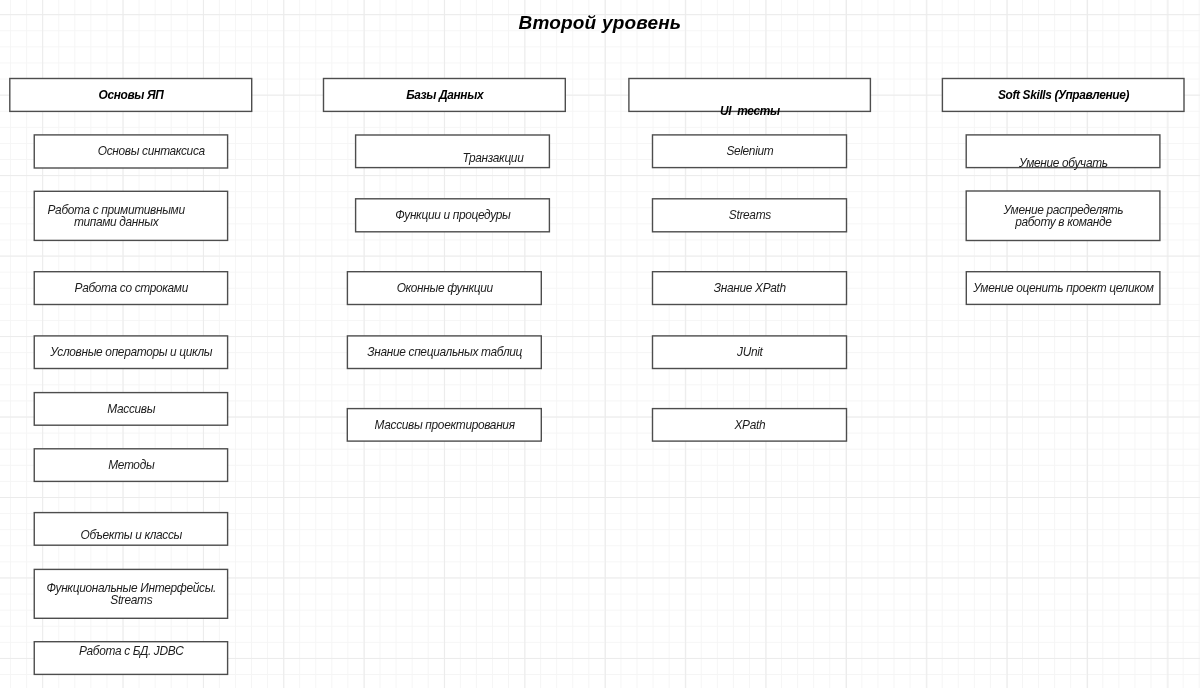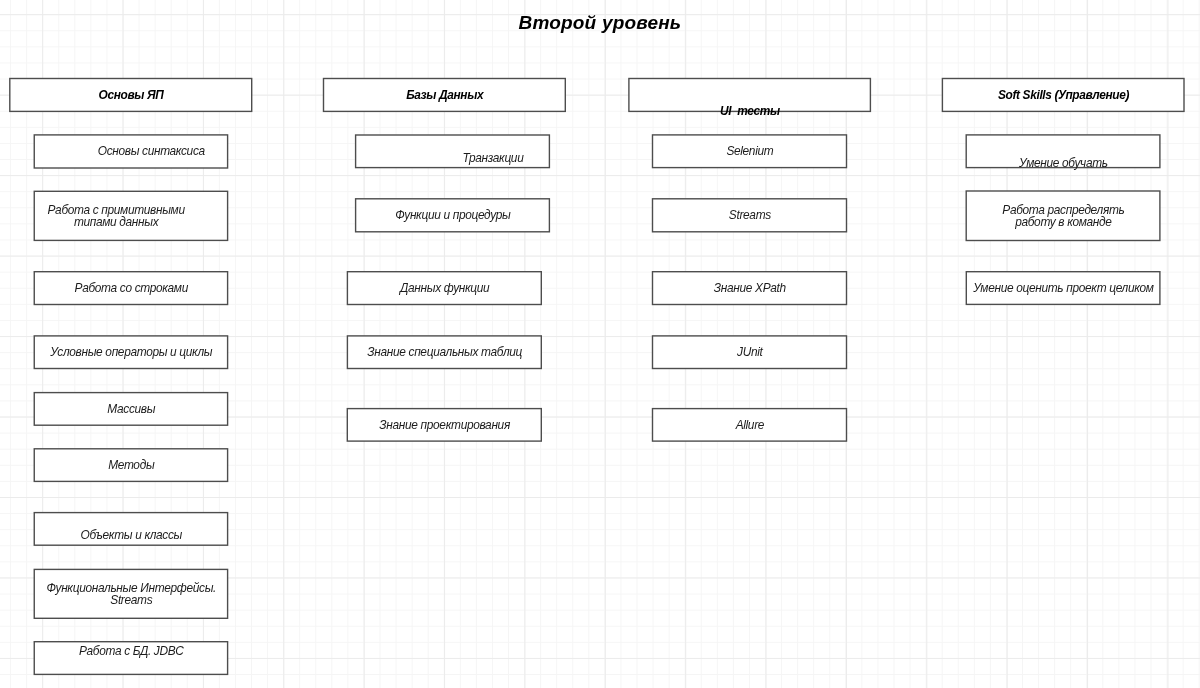--- a/index.html
+++ b/index.html
@@ -100,52 +100,52 @@
       <div class="lbl head" style="left: 323.5px; top: 78.5px; width: 241.8px; height: 32.9px; font-size: 11.9px; line-height: 13px;">
         <div>Базы Данных</div>
       </div>
       <div class="lbl" style="left: 355.6px; top: 142px; width: 190px; height: 32.6px; font-size: 11.9px; line-height: 12px; margin-left: 42px;">
         <div>Транзакции</div>
       </div>
       <div class="lbl" style="left: 355.6px; top: 198.8px; width: 193.8px; height: 33px; font-size: 11.9px; line-height: 12px;">
         <div>Функции и процедуры</div>
       </div>
       <div class="lbl" style="left: 347.4px; top: 271.7px; width: 193.9px; height: 32.8px; font-size: 11.9px; line-height: 12px;">
-        <div>Данных функции</div>
+        <div>Оконные функции</div>
       </div>
       <div class="lbl" style="left: 347.4px; top: 335.9px; width: 193.9px; height: 32.6px; font-size: 11.9px; line-height: 12px;">
         <div>Знание специальных таблиц</div>
       </div>
       <div class="lbl" style="left: 347.3px; top: 408.6px; width: 194px; height: 32.5px; font-size: 11.9px; line-height: 12px;">
-        <div>Знание проектирования</div>
+        <div>Массивы проектирования</div>
       </div>
       <div class="lbl head" style="left: 628.9px; top: 78.5px; width: 241.5px; height: 32.9px; font-size: 11.9px; line-height: 13px; margin-top: 16px;">
         <div>UI  тесты</div>
       </div>
       <div class="lbl" style="left: 652.5px; top: 134.9px; width: 194px; height: 32.7px; font-size: 11.9px; line-height: 12px;">
         <div>Selenium</div>
       </div>
       <div class="lbl" style="left: 652.5px; top: 198.8px; width: 194px; height: 33px; font-size: 11.9px; line-height: 12px;">
         <div>Streams</div>
       </div>
       <div class="lbl" style="left: 652.5px; top: 271.7px; width: 194px; height: 32.8px; font-size: 11.9px; line-height: 12px;">
         <div>Знание XPath</div>
       </div>
       <div class="lbl" style="left: 652.5px; top: 335.9px; width: 194px; height: 32.6px; font-size: 11.9px; line-height: 12px;">
         <div>JUnit</div>
       </div>
       <div class="lbl" style="left: 652.5px; top: 408.6px; width: 194px; height: 32.5px; font-size: 11.9px; line-height: 12px;">
-        <div>Allure</div>
+        <div>XPath</div>
       </div>
       <div class="lbl head" style="left: 942.4px; top: 78.5px; width: 241.6px; height: 32.9px; font-size: 11.9px; line-height: 13px;">
         <div>Soft Skills (Управление)</div>
       </div>
       <div class="lbl" style="left: 966.2px; top: 147px; width: 193.7px; height: 32.7px; font-size: 11.9px; line-height: 12px;">
         <div>Умение обучать</div>
       </div>
       <div class="lbl" style="left: 966.2px; top: 191px; width: 193.7px; height: 49.5px; font-size: 11.9px; line-height: 12px;">
-        <div class="multi"><span>Работа распределять</span><span>работу в команде</span></div>
+        <div class="multi"><span>Умение распределять</span><span>работу в команде</span></div>
       </div>
       <div class="lbl" style="left: 966.3px; top: 271.7px; width: 193.6px; height: 32.7px; font-size: 11.9px; line-height: 12px;">
         <div>Умение оценить проект целиком</div>
       </div>
     </div>
 </div>
 
 </body></html>

